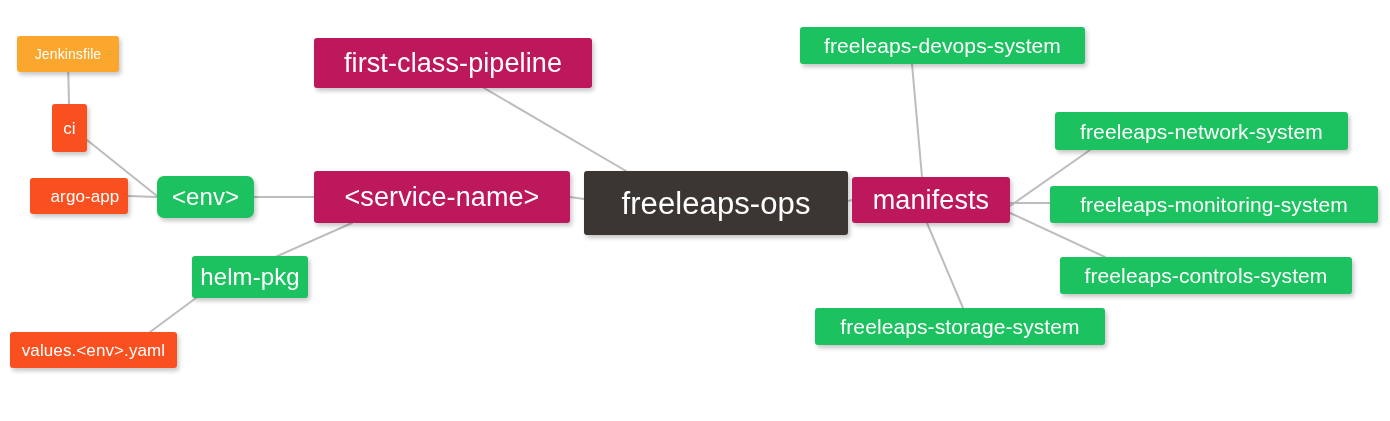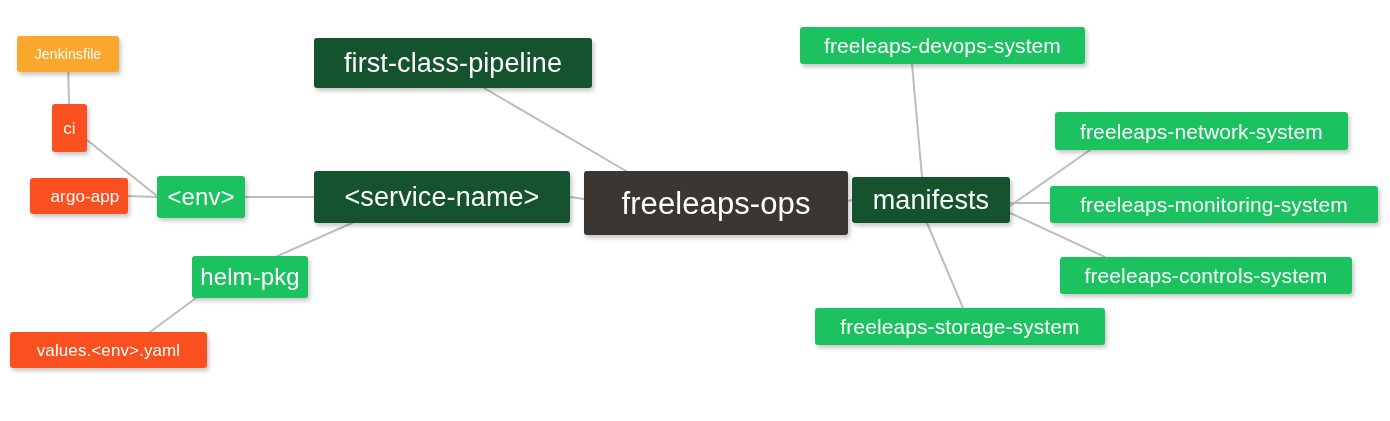--- a/index.html
+++ b/index.html
@@ -31,21 +31,21 @@
     border-radius:3px;
     color:#ffffff;
     white-space:nowrap;
     line-height:1;
     letter-spacing:0.1px;
     box-shadow:2px 3px 4px rgba(0,0,0,0.22);
     user-select:none;
     cursor:pointer;
   }
   .n-root   { background:#3b3632; }
-  .n-blue   { background:#14532d; }
+  .n-blue   { background:#be185d; }
   .n-green  { background:#1bc25f; }
   .n-red    { background:#fa4f1e; }
   .n-orange { background:#fba62c;margin-top:12px; }
 
   .sz-root   { font-size:31px; }
   .sz-big    { font-size:27px; }
   .sz-mid    { font-size:24px; }
   .sz-sys    { font-size:21px; }
   .sz-small  { font-size:17px; }
   .sz-tiny   { font-size:14px; }
@@ -73,27 +73,27 @@
   <div id="node-layer">
       <div class="node n-orange sz-tiny" style="left: 17px; top: 24px; width: 102px; height: 36px;">
         <span>Jenkinsfile</span>
       </div>
       <div class="node n-red sz-small" style="left: 52px; top: 104px; width: 35px; height: 48px;">
         <span>ci</span>
       </div>
       <div class="node n-red sz-small" style="left: 30px; top: 178px; width: 98px; height: 36px; padding-left: 12px;">
         <span>argo-app</span>
       </div>
-      <div class="node n-green sz-mid" style="left: 157px; top: 176px; width: 88px; height: 42px;">
+      <div class="node n-green sz-mid" style="left: 157px; top: 176px; width: 97px; height: 42px; border-radius: 7px;">
         <span>&lt;env&gt;</span>
       </div>
       <div class="node n-green sz-mid" style="left: 148px; top: 256px; width: 116px; height: 42px; margin-left: 44px;">
         <span>helm-pkg</span>
       </div>
-      <div class="node n-red sz-small" style="left: 10px; top: 332px; width: 197px; height: 36px;">
+      <div class="node n-red sz-small" style="left: 10px; top: 332px; width: 167px; height: 36px;">
         <span>values.&lt;env&gt;.yaml</span>
       </div>
       <div class="node n-blue sz-big" style="left: 314px; top: 38px; width: 278px; height: 50px;">
         <span>first-class-pipeline</span>
       </div>
       <div class="node n-blue sz-big" style="left: 314px; top: 171px; width: 256px; height: 52px;">
         <span>&lt;service-name&gt;</span>
       </div>
       <div class="node n-root sz-root" style="left: 584px; top: 171px; width: 264px; height: 64px;">
         <span>freeleaps-ops</span>

